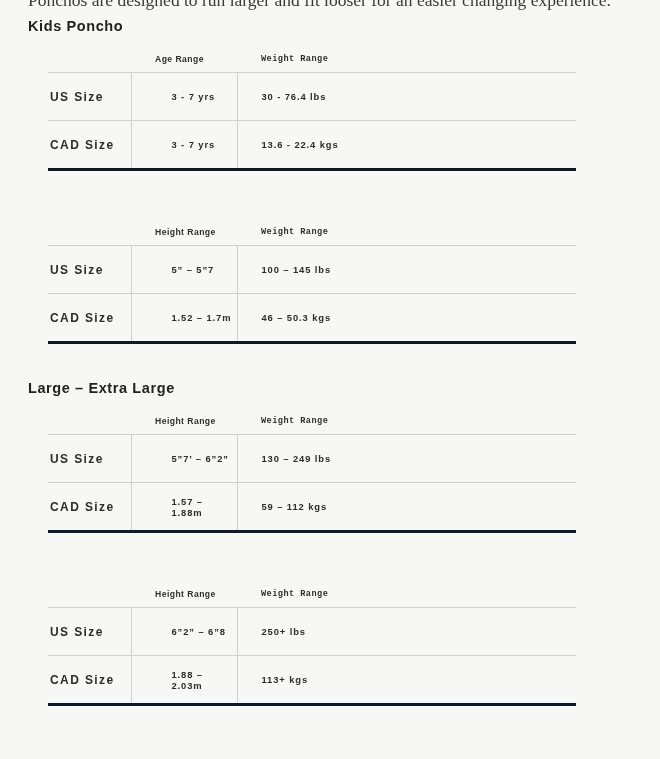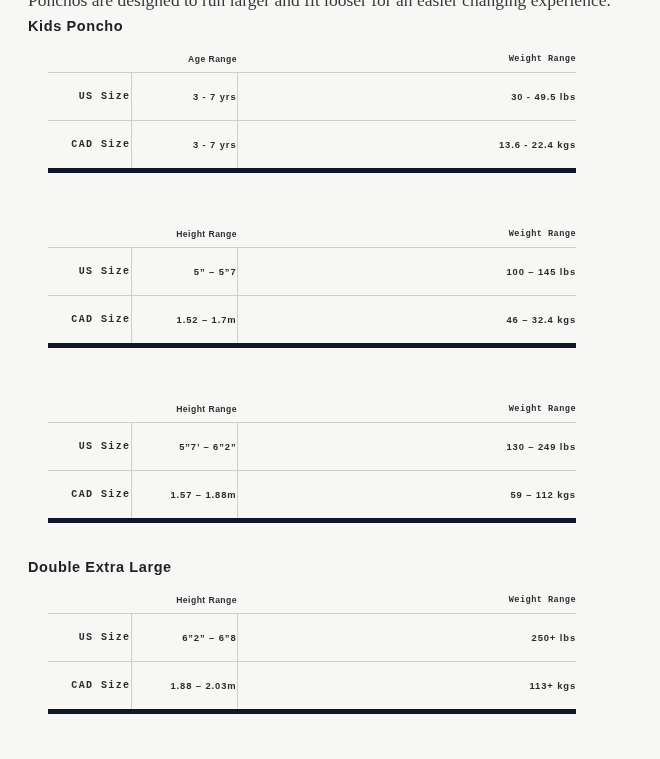--- a/index.html
+++ b/index.html
@@ -71,21 +71,21 @@
   }
 
   table.size-table col.c-label { width: 83px; }
   table.size-table col.c-one   { width: 106px; }
   table.size-table col.c-two   { width: 339px; }
 
   .size-table th,
   .size-table td {
     padding: 0;
     margin: 0;
-    text-align: right;
+    text-align: left;
     vertical-align: middle;
   }
 
   
   .hdr-row th {
     font-size: 8.6px;
     font-weight: 700;
     letter-spacing: 0.45px;
     color: #2f2f2f;
     height: 30px;
@@ -100,32 +100,31 @@
   
   .body-row td {
     height: 47px;
     border-top: 1px solid #cfcfcf;
     font-size: 9.4px;
     font-weight: 700;
     letter-spacing: 0.9px;
     color: #2c2c2c;
   }
   .body-row:last-child td {
-    border-bottom: 5px solid #0f172a;
+    border-bottom: 3px solid #0f172a;
   }
 
   .body-row td.cell-label {
     padding-left: 2px;
     letter-spacing: 1.4px;
-    font-size: 10px;
-    font-family: Liberation Mono, monospace;
+    font-size: 12px;
   }
   .body-row td.cell-one {
     border-left: 1px solid #cfcfcf;
-    padding-left: 28px;
+    padding-left: 40px;
   }
   .body-row td.cell-two {
     border-left: 1px solid #cfcfcf;
     padding-left: 24px;
   }
   .spacer-lg { height: 36px; }
 </style>
 </head>
 <body>
 
@@ -148,21 +147,21 @@
           <tr class="hdr-row">
             <th class="h-label"></th>
             <th class="h-one">Age Range</th>
             <th class="h-two">Weight Range</th>
           </tr>
         </thead>
         <tbody>
           <tr class="body-row">
             <td class="cell-label">US Size</td>
             <td class="cell-one">3 - 7 yrs</td>
-            <td class="cell-two">30 - 49.5 lbs</td>
+            <td class="cell-two">30 - 76.4 lbs</td>
           </tr>
           <tr class="body-row">
             <td class="cell-label">CAD Size</td>
             <td class="cell-one">3 - 7 yrs</td>
             <td class="cell-two">13.6 - 22.4 kgs</td>
           </tr>
         </tbody>
       </table>
     </div>
   </div>
@@ -186,30 +185,31 @@
         </thead>
         <tbody>
           <tr class="body-row">
             <td class="cell-label">US Size</td>
             <td class="cell-one">5” – 5”7</td>
             <td class="cell-two">100 – 145 lbs</td>
           </tr>
           <tr class="body-row">
             <td class="cell-label">CAD Size</td>
             <td class="cell-one">1.52 – 1.7m</td>
-            <td class="cell-two">46 – 32.4 kgs</td>
+            <td class="cell-two">46 – 50.3 kgs</td>
           </tr>
         </tbody>
       </table>
     </div>
   </div>
 
   <div class="spacer-lg"></div>
 
   <div class="section">
+    <div class="section-title">Large – Extra Large</div>
     <div class="tbl-wrap">
       <table class="size-table">
         <colgroup>
             <col class="c-label">
             <col class="c-one">
             <col class="c-two">
           </colgroup>
         <thead>
           <tr class="hdr-row">
             <th class="h-label"></th>
@@ -229,21 +229,20 @@
             <td class="cell-two">59 – 112 kgs</td>
           </tr>
         </tbody>
       </table>
     </div>
   </div>
 
   <div class="spacer-lg"></div>
 
   <div class="section">
-    <div class="section-title">Double Extra Large</div>
     <div class="tbl-wrap">
       <table class="size-table">
         <colgroup>
             <col class="c-label">
             <col class="c-one">
             <col class="c-two">
           </colgroup>
         <thead>
           <tr class="hdr-row">
             <th class="h-label"></th>

